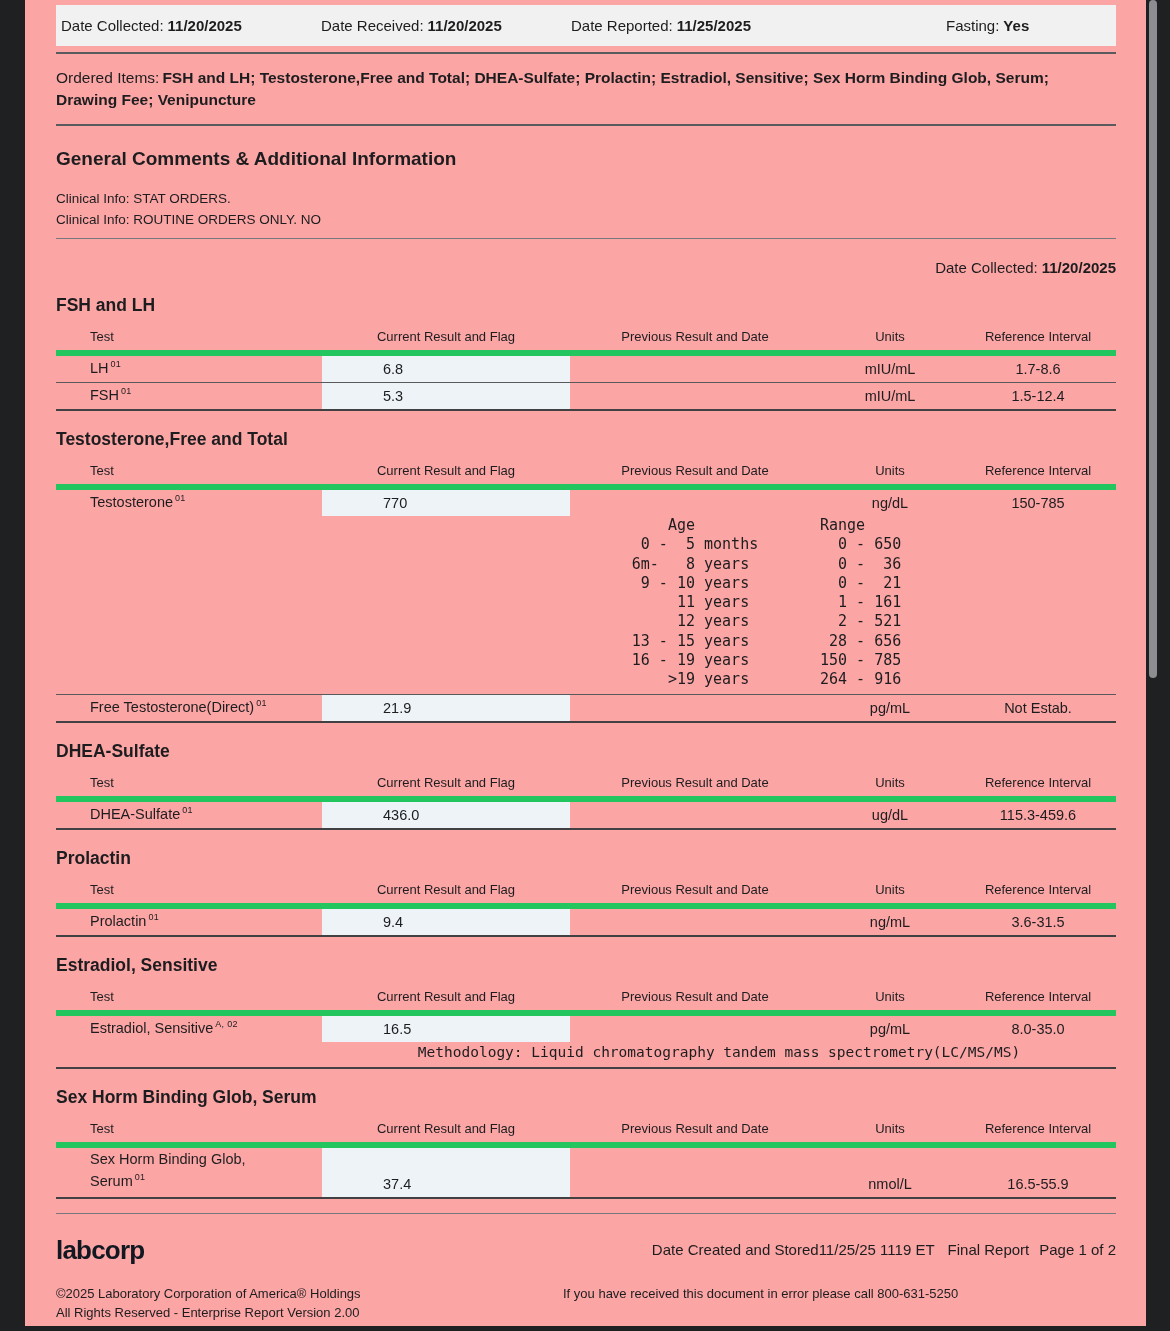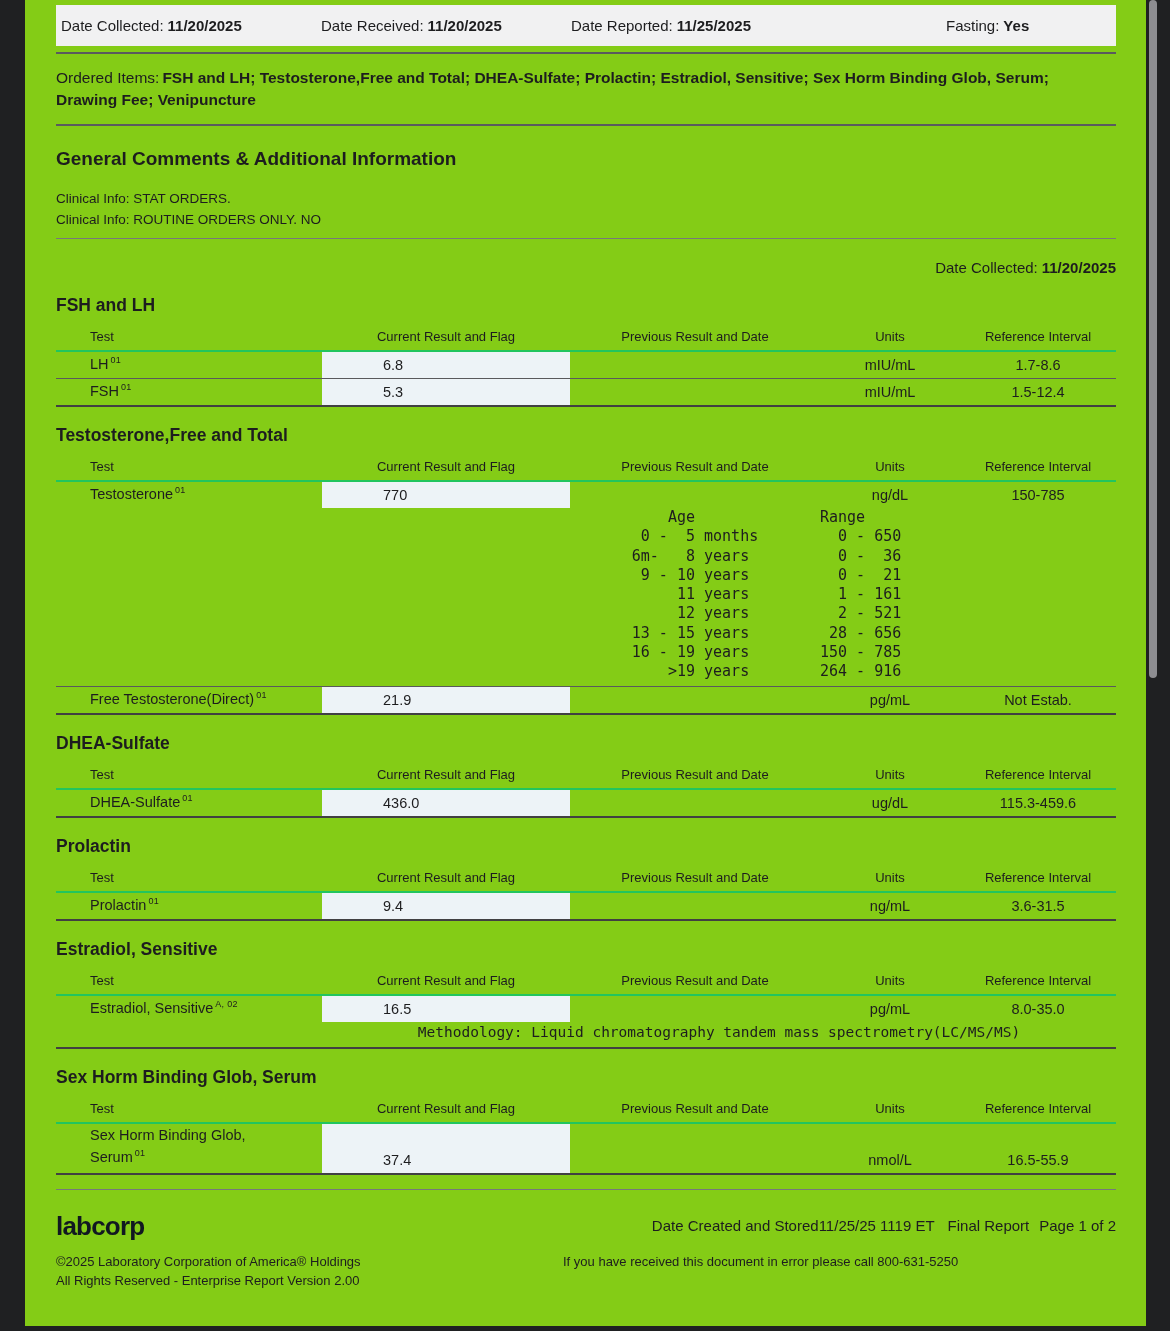--- a/index.html
+++ b/index.html
@@ -1,21 +1,21 @@
 <!DOCTYPE html>
 <html><head>
 <meta charset="utf-8">
 <style>
   html,body{margin:0;padding:0;}
   body{
     width:1170px;height:1331px;position:relative;overflow:hidden;
     background:#1f2022;color:#1d1d1f;
     font-family:"Liberation Sans","DejaVu Sans",sans-serif;
   }
-  .page{position:absolute;left:25px;top:0;right:24px;bottom:5px;background:#84cc16;overflow:hidden;}
+  .page{position:absolute;left:25px;top:0;right:24px;bottom:5px;background:#fca5a5;overflow:hidden;}
   .content{padding:0 30px 0 31px;}
 
   
   .band{margin-top:5px;height:41px;background:#f1f1f2;display:flex;align-items:center;font-size:15px;}
   .bi{box-sizing:border-box;white-space:nowrap;}
   .bi1{width:265px;padding-left:5px;}
   .bi2{width:250px;}
   .bi3{width:375px;}
   .bi4{flex:1;}
   .bv{font-weight:700;margin-left:4px;}
@@ -27,21 +27,21 @@
   .ordered .bv{margin-left:3px;}
   .r-ordered{margin-top:13px;}
 
   .gc-title{margin-top:21px;font-size:19px;font-weight:700;line-height:24px;}
   .clin{margin-top:17px;font-size:13.5px;line-height:21px;}
   .r-clin{margin-top:8px;}
   .date-right{margin-top:19px;font-size:15px;line-height:19px;text-align:right;}
 
   .sec-title{margin-top:17px;font-size:17.5px;font-weight:700;line-height:23px;}
 
-  .thead{margin-top:12px;display:flex;font-size:13px;line-height:16px;padding-bottom:5px;border-bottom:2px solid #22c55e;}
+  .thead{margin-top:12px;display:flex;font-size:13px;line-height:16px;padding-bottom:5px;border-bottom:6px solid #22c55e;}
   .c-test{width:266px;padding-left:34px;box-sizing:border-box;}
   .c-result{width:248px;box-sizing:border-box;}
   .c-prev{width:250px;box-sizing:border-box;}
   .c-units{width:140px;box-sizing:border-box;}
   .c-ref{width:156px;box-sizing:border-box;}
   .th-c{text-align:center;}
 
   .rblock{border-bottom:1px solid #59595c;}
   .rblock:last-child{border-bottom:2px solid #414042;}
   .trow{display:flex;align-items:flex-end;min-height:26px;font-size:14.5px;}
@@ -61,21 +61,21 @@
   .note{margin-left:266px;font-family:"DejaVu Sans Mono","Liberation Mono",monospace;
         font-size:14.5px;line-height:20px;padding-bottom:5px;white-space:pre;text-align:center;}
 
   .r-end{margin-top:14px;}
   .f-top{margin-top:22px;display:flex;justify-content:space-between;align-items:center;}
   .logo{font-size:26px;font-weight:700;letter-spacing:-0.8px;color:#111821;line-height:28px;}
   .f-meta{font-size:15px;white-space:nowrap;}
   .fm-val{}
   .fm-final{font-weight:400;margin-left:13px;}
   .fm-page{margin-left:10px;}
-  .f-small{margin-top:12px;display:flex;font-size:13px;line-height:19px;}
+  .f-small{margin-top:20px;display:flex;font-size:13px;line-height:19px;}
   .fs-left{flex:1;}
   .fs-right{width:553px;}
 
   .scroll-thumb{position:absolute;top:0;right:13px;width:8px;height:678px;background:#8d8d91;border-radius:4px;}
 </style>
 </head>
 <body>
 
 <div class="page">
   <div class="content">

